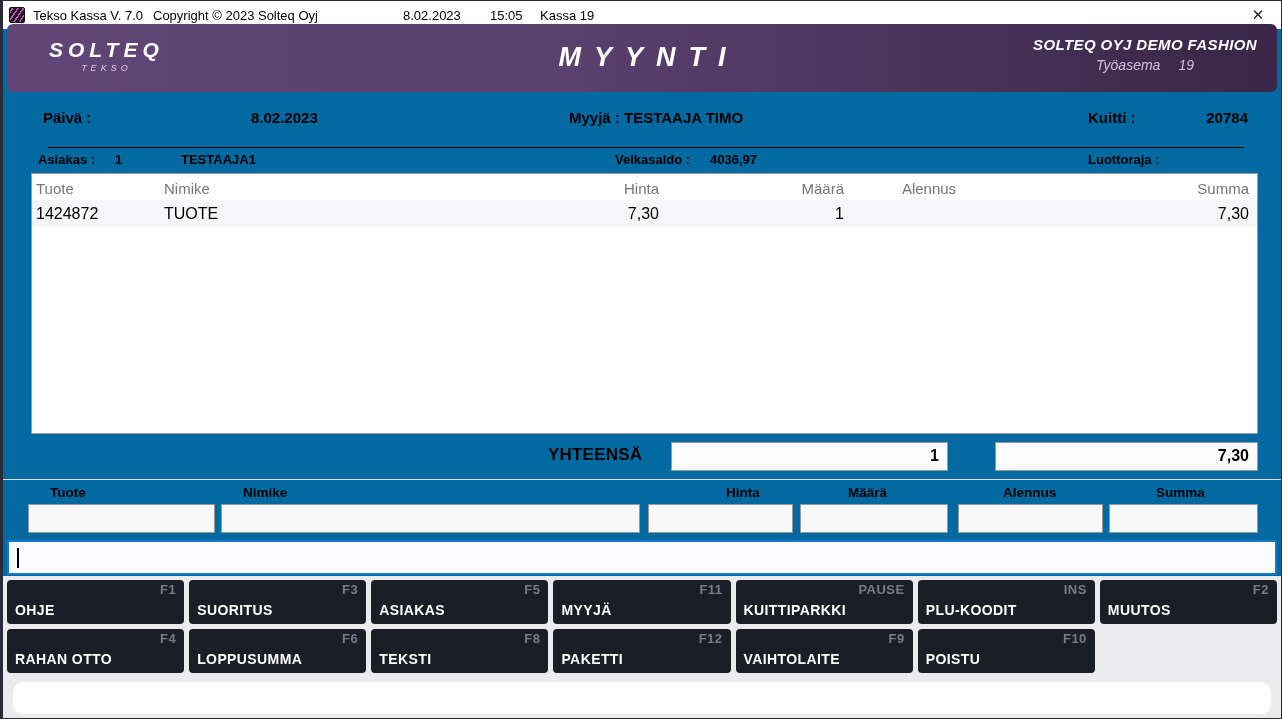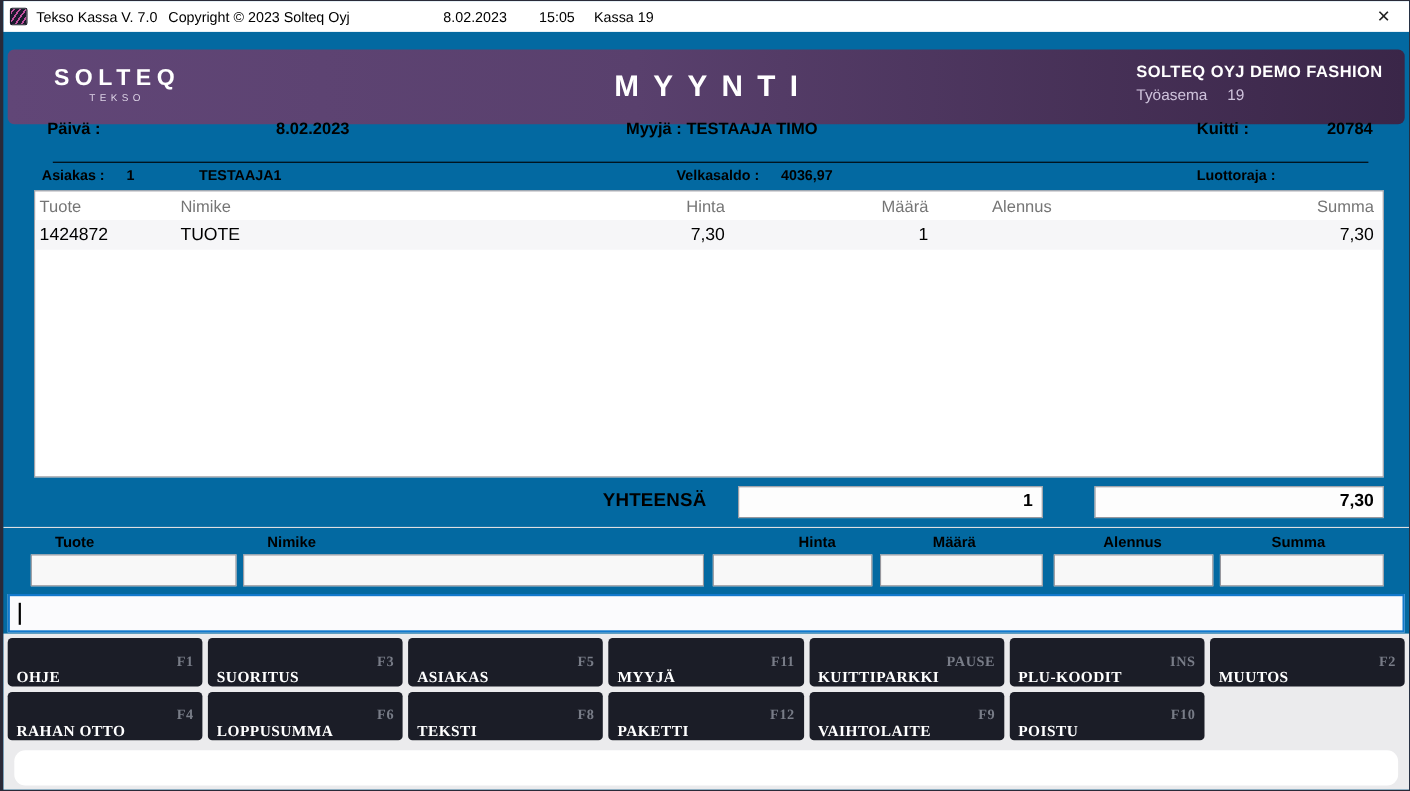--- a/index.html
+++ b/index.html
@@ -29,33 +29,34 @@
   .tb-time { position: absolute; left: 487px; }
   .tb-reg  { position: absolute; left: 537px; }
   .tb-close {
     position: absolute; right: 8px; top: 0; width: 30px; height: 28px;
     display: flex; align-items: center; justify-content: center;
     font-size: 15px; color: #222; cursor: pointer;
   }
 
   
   .header {
-    position: absolute; left: 4px; right: 4px; top: 44px; height: 68px;
+    position: absolute; left: 4px; right: 4px; top: 23px; height: 68px;
     border-radius: 6px;
     background: linear-gradient(90deg, #614677 0%, #59406d 45%, #3a2648 100%);
     color: #fff;
+    font-style: italic;
   }
   .logo { position: absolute; left: 42px; top: 14px; text-align: center; }
   .logo-main { font-size: 21px; font-weight: 700; letter-spacing: 5px; line-height: 24px; }
   .logo-sub { font-size: 9px; font-weight: 400; letter-spacing: 4px; color: #ddd3e6; margin-top: 1px; }
   .screen-title {
     position: absolute; left: 0; right: 0; top: 18px; text-align: center;
     font-size: 27px; font-weight: 700; letter-spacing: 13px; text-indent: 13px;
   }
-  .store-block { position: absolute; right: 20px; top: 12px; text-align: left; }
+  .store-block { position: absolute; right: 20px; top: 12px; text-align: center; }
   .store-name { font-size: 15px; font-weight: 700; letter-spacing: 0.4px; }
   .workstation { font-size: 14px; color: #cfc3dc; margin-top: 4px; }
   .workstation .ws-num { display: inline-block; margin-left: 18px; }
 
   
   .info-row { position: absolute; left: 0; right: 0; top: 108px; height: 26px; font-size: 15px; font-weight: 700; color: #000; }
   .ir-date-label { position: absolute; left: 40px; }
   .ir-date-value { position: absolute; left: 248px; }
   .ir-seller { position: absolute; left: 566px; }
   .ir-receipt-label { position: absolute; left: 1085px; }
@@ -116,23 +117,23 @@
   @keyframes blink { 50% { opacity: 0; } }
 
   
   .bottom { position: absolute; left: 0; right: 0; top: 575px; bottom: 0; background: #ebebed; }
   .fkeys {
     position: absolute; left: 4px; right: 4px; top: 4px;
     display: grid; grid-template-columns: repeat(7, 1fr); grid-auto-rows: 44px; gap: 5px;
   }
   .fkey {
     background: #1b1d27; border-radius: 4px; color: #fff; cursor: pointer;
-    display: flex; flex-direction: column; justify-content: center;
-    padding: 19px 8px 6px 8px; border: none; text-align: left;
-    font-family: Liberation Serif, serif;
+    display: flex; flex-direction: column; justify-content: space-between;
+    padding: 2px 8px 6px 8px; border: none; text-align: left;
+    font-family: Liberation Sans, sans-serif;
   }
   .fkey .key { align-self: flex-end; font-size: 13px; font-weight: 700; color: #787c87; letter-spacing: 0.5px; }
   .fkey .lbl { font-size: 14px; font-weight: 700; letter-spacing: 0.4px; }
   .bottom-bar {
     position: absolute; left: 10px; right: 10px; top: 106px; height: 32px;
     background: #ffffff; border-radius: 10px;
   }
 </style>
 </head>
 <body>

